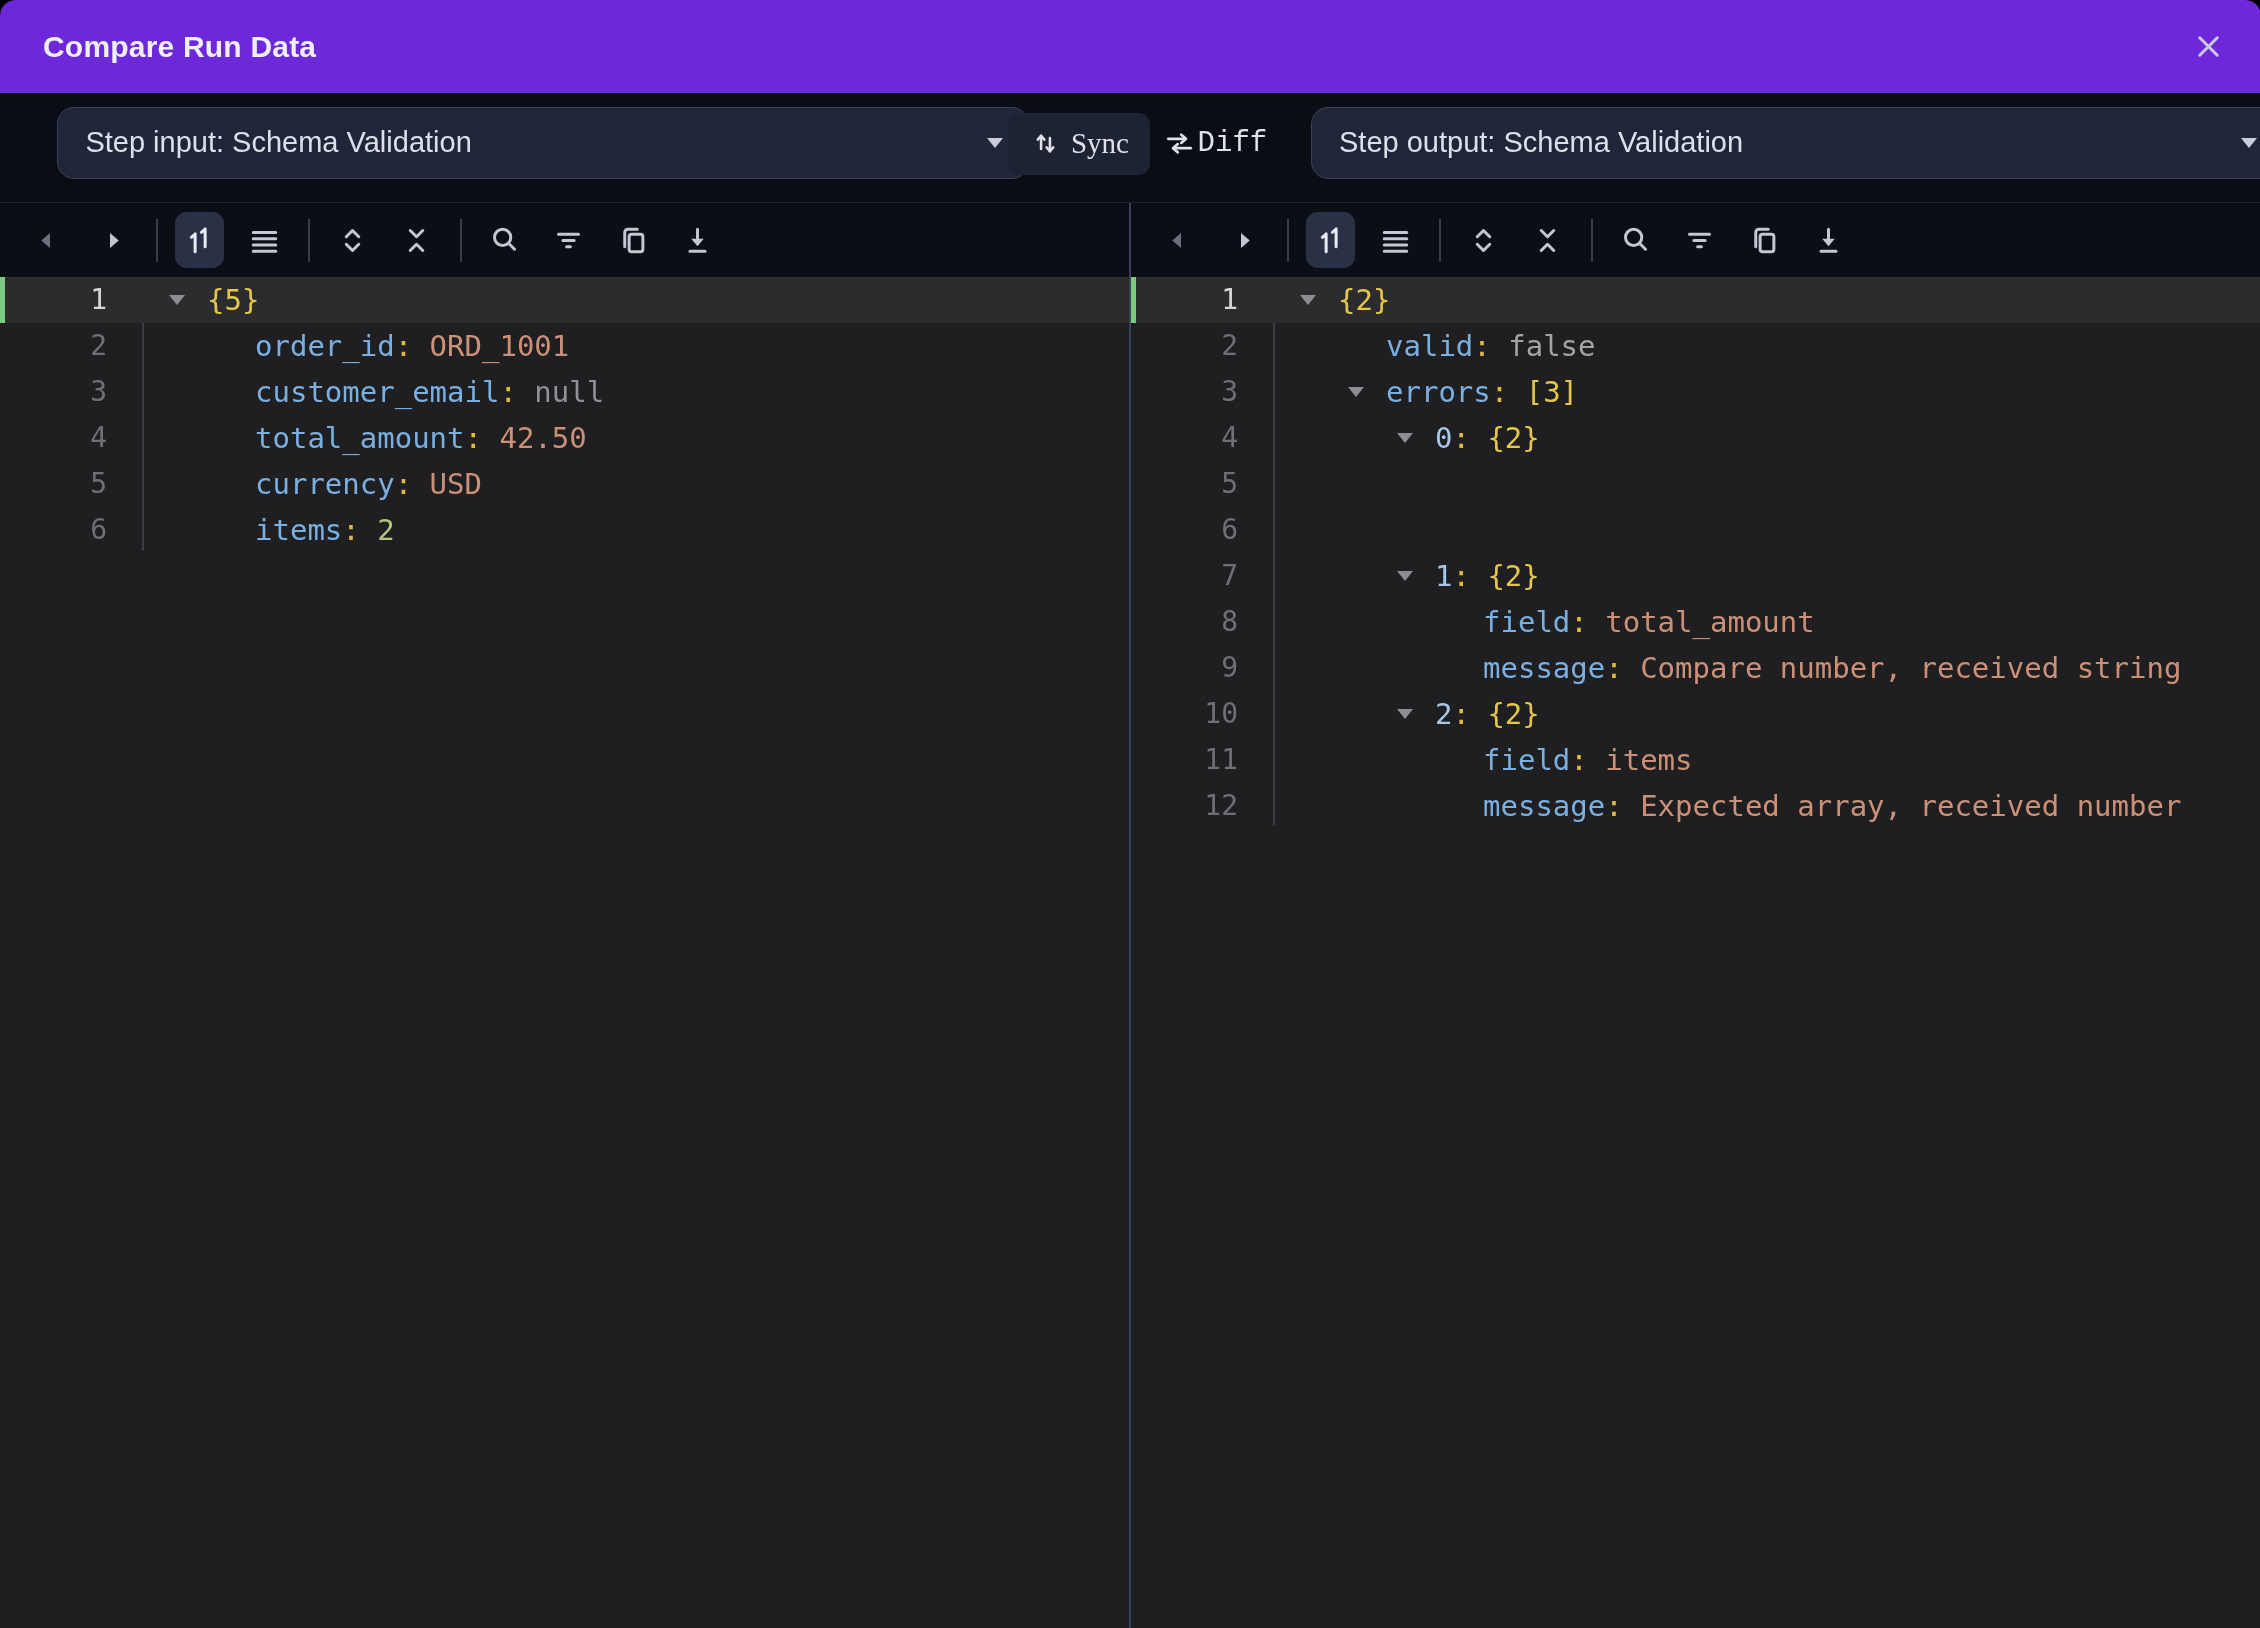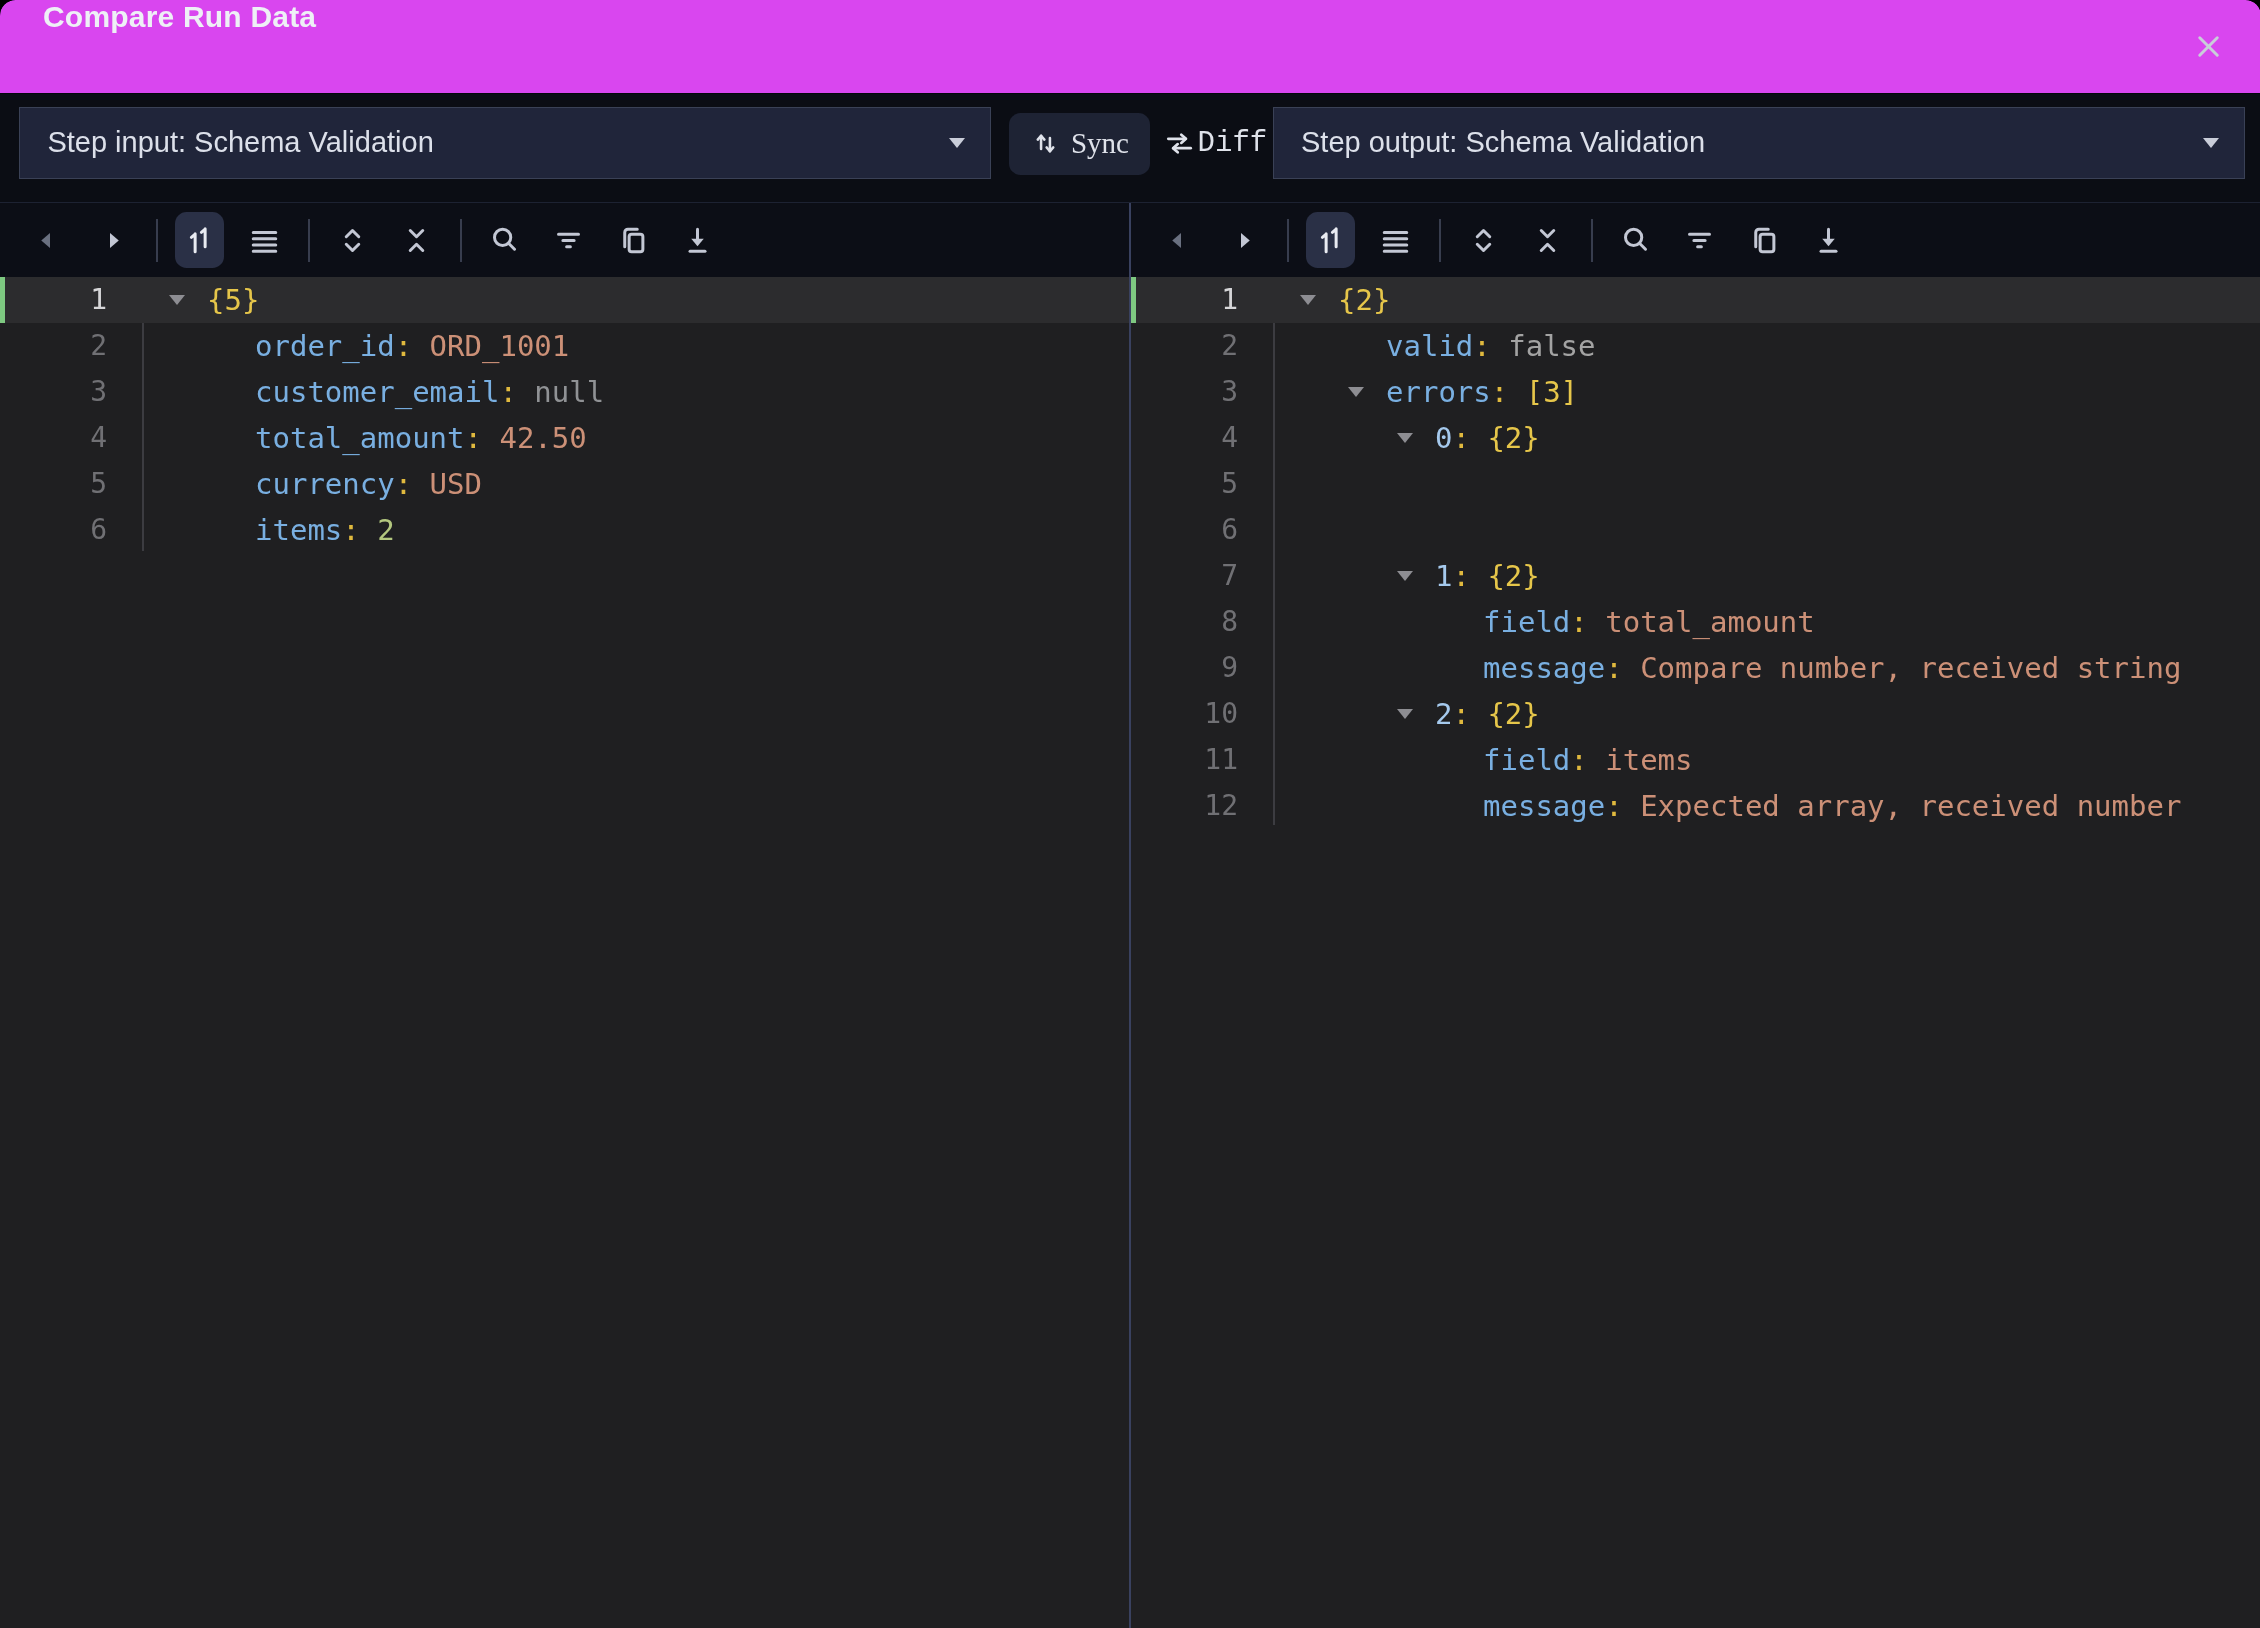--- a/index.html
+++ b/index.html
@@ -5,34 +5,34 @@
   html,body{margin:0;padding:0;background:#000;}
   .stage{
     position:relative;width:2261px;height:1628px;overflow:hidden;
     background:#0b0d14;border-radius:15.5px 15.5px 0 0;
     font-family:"Liberation Sans",sans-serif;
     -webkit-font-smoothing:antialiased;
   }
   
   .dlg-header{
     position:absolute;left:0;top:0;right:0;height:93px;
-    background:#d946ef;border-bottom:1.9px solid #05070c;
-    display:flex;border-radius:15.5px 15.5px 0 0;
+    background:#6d28d9;border-bottom:1.9px solid #05070c;
+    display:flex;align-items:center;border-radius:15.5px 15.5px 0 0;
   }
   .dlg-title{margin-left:43px;font-size:30px;font-weight:700;color:#eef0f6;letter-spacing:0.2px;}
   .close-btn{
     position:absolute;right:29px;top:23px;width:47px;height:47px;background:none;border:none;
     display:flex;align-items:center;justify-content:center;cursor:pointer;color:#c9cdd9;padding:0;
   }
   
   .controls{position:absolute;left:0;top:95px;right:0;height:107px;background:#0b0d14;}
   .select{
     position:absolute;top:11.6px;height:72px;box-sizing:border-box;
-    background:#20253a;border:1.9px solid #3a4156;border-radius:0;
-    display:flex;align-items:center;cursor:pointer;
+    background:#20253a;border:1.9px solid #3a4156;border-radius:17px;
+    display:flex;align-items:center;cursor:pointer;margin-left:38px;
   }
   .select-left{left:19.4px;width:972px;}
   .select-right{left:1273px;width:972px;}
   .select-value{margin-left:27px;font-size:29px;color:#dce0ea;}
   .select-caret{position:absolute;right:25px;top:50%;transform:translateY(-50%);
     width:0;height:0;border-left:8.7px solid transparent;border-right:8.7px solid transparent;
     border-top:10.7px solid #c9cdd9;}
   .sync-btn{
     position:absolute;left:1009px;top:17.5px;height:62px;padding:0 21.3px;
     background:#1e2334;border:none;border-radius:11.6px;display:flex;align-items:center;gap:9.7px;

